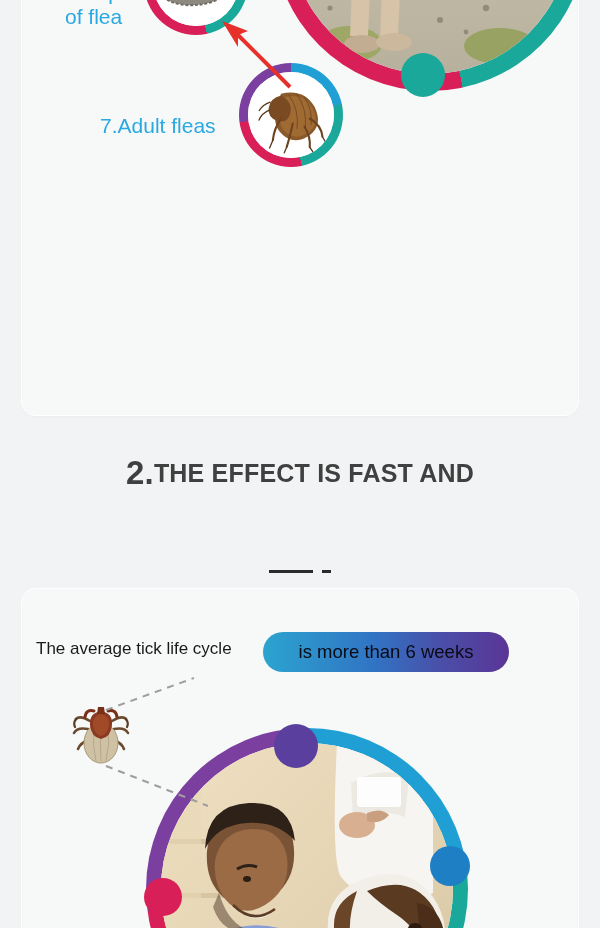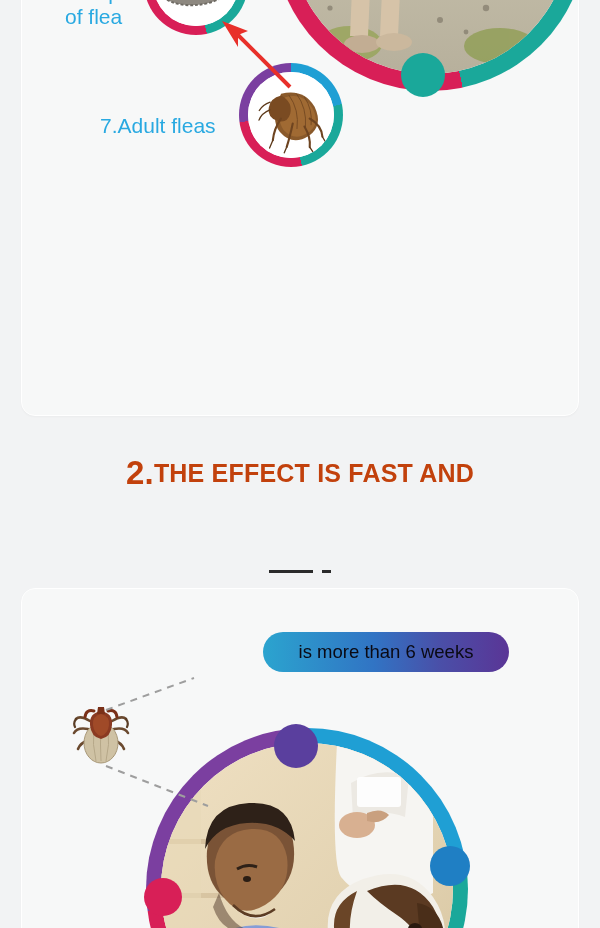--- a/index.html
+++ b/index.html
@@ -23,21 +23,21 @@
   #card-lifecycle { left:21px; top:-220px; width:558px; height:636px; }
   #card-tick      { left:21px; top:588px;  width:558px; height:400px; }
 
   
   .heading-band {
     position:absolute; left:0; top:420px; width:600px; height:168px;
     background:#f2f3f4;
     text-align:center;
   }
   .heading-line {
-    color:#c2410c;
+    color:#404040;
     font-size:25px;
     font-weight:bold;
     letter-spacing:.2px;
     white-space:nowrap;
   }
   #heading-line-1 { position:absolute; left:0; width:600px; top:34px; }
   #heading-line-2 { position:absolute; left:0; width:600px; top:89px; }
   #heading-num {
     font-size:33px;
     font-weight:bold;
@@ -357,20 +357,21 @@
 
           <path d="M150 262 q26 -16 44 -4 q-8 26 -30 30 q-20 2 -14 -26 z" fill="#8d6040"></path>
         </svg>
       </div>
       <span class="dot" id="dot-vet-purple"></span>
       <span class="dot" id="dot-vet-blue"></span>
       <span class="dot" id="dot-vet-pink"></span>
     </div>
   </div>
 
+  <div id="tick-sentence">The average tick life cycle</div>
 
   <div id="tick-pill">is more than 6 weeks</div>
 
   <svg id="tick-icon" width="58" height="70" viewBox="0 0 58 70">
 
     <g stroke="#6b4a2f" stroke-width="2.6" fill="none" stroke-linecap="round">
       <path d="M18 24 q-10 -6 -14 -2"></path>
       <path d="M40 24 q10 -6 14 -2"></path>
       <path d="M16 32 q-11 -2 -14 4"></path>
       <path d="M42 32 q11 -2 14 4"></path>

